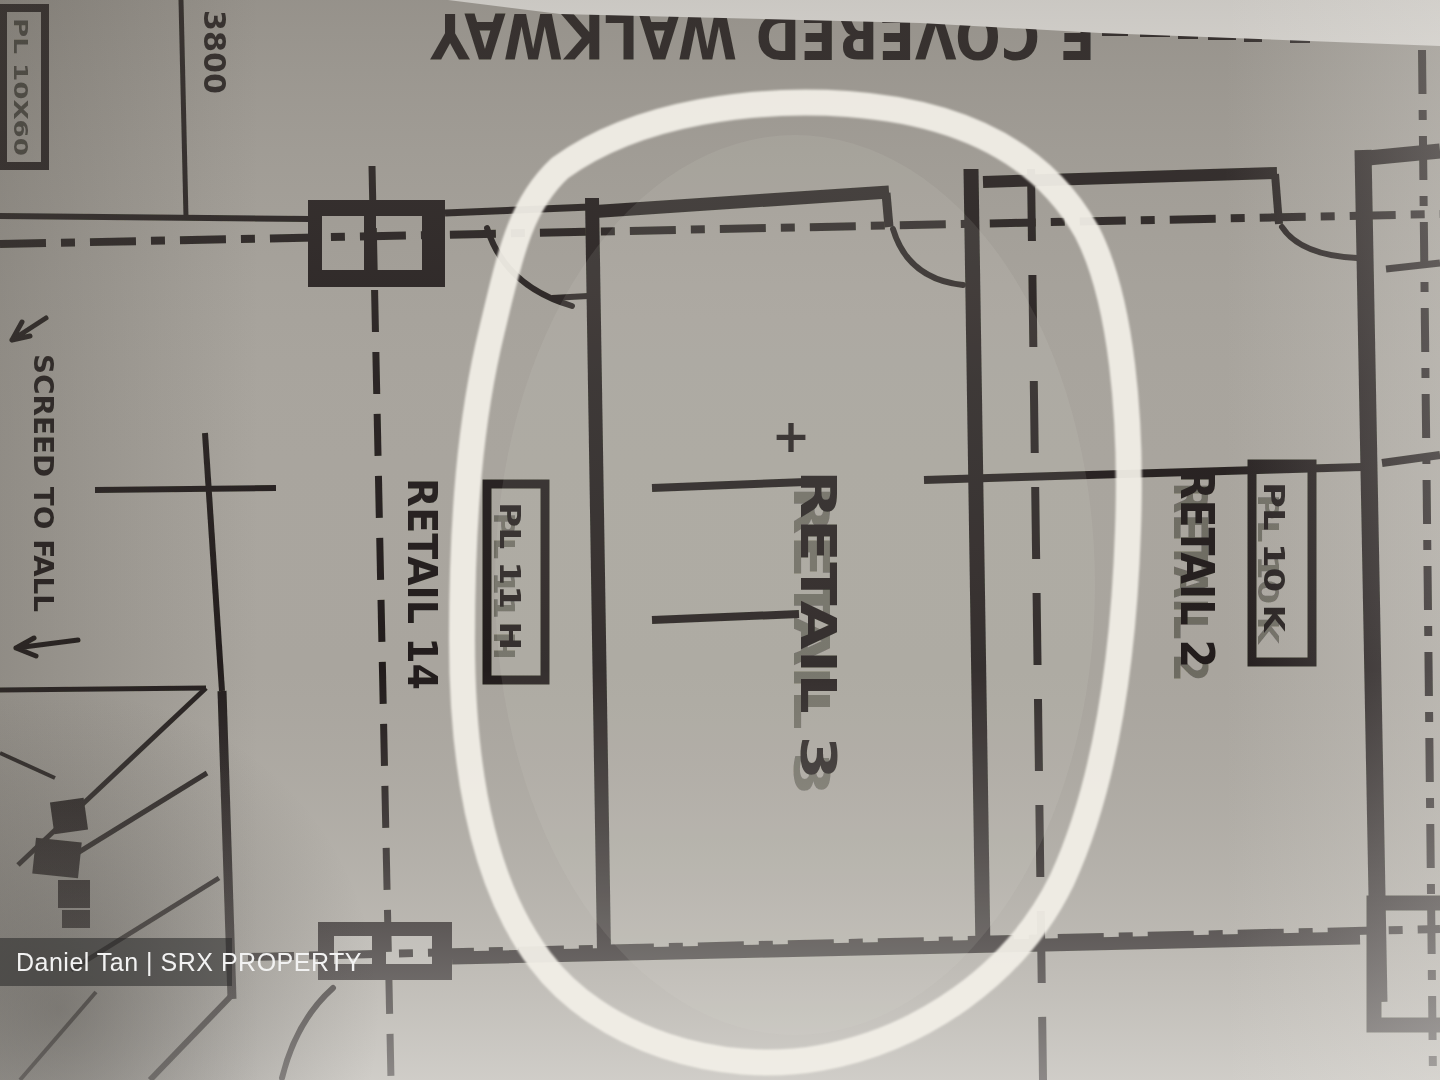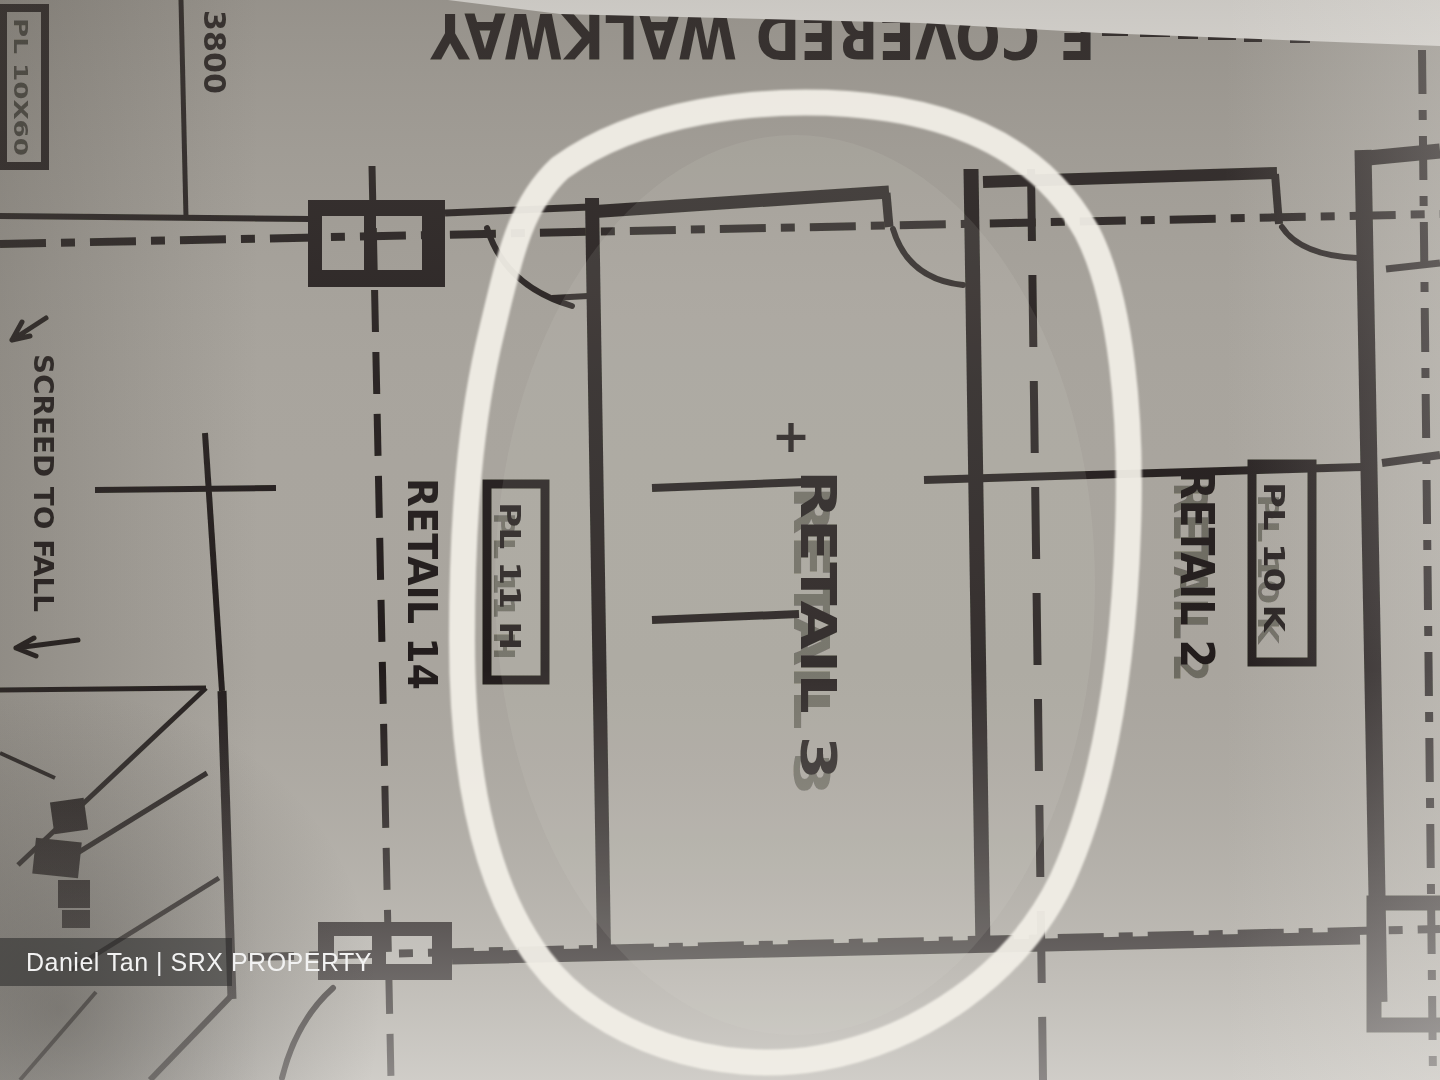--- a/index.html
+++ b/index.html
@@ -7,21 +7,21 @@
     position:relative;width:1440px;height:1080px;overflow:hidden;
     background:#a9a59e;font-family:"DejaVu Sans",sans-serif;
   }
   .photo svg{position:absolute;left:0;top:0;}
   .plan-text{font-family:"DejaVu Sans",sans-serif;font-weight:bold;fill:#221f1b;}
   .ghost{opacity:0.45;}
   .watermark{
     position:absolute;left:0;top:938px;width:232px;height:48px;
     background:rgba(38,38,38,0.55);color:#f2f2f2;
     font-family:"Liberation Sans",sans-serif;font-size:25px;line-height:48px;
-    padding-left:26px;box-sizing:border-box;white-space:nowrap;letter-spacing:0.5px;
+    padding-left:16px;box-sizing:border-box;white-space:nowrap;letter-spacing:0.5px;
     z-index:5;
   }
 </style>
 </head>
 <body>
 
 <div class="photo">
 <svg width="1440" height="1080" viewBox="0 0 1440 1080">
   <defs>
     <filter id="softink" x="-5%" y="-5%" width="110%" height="110%">

